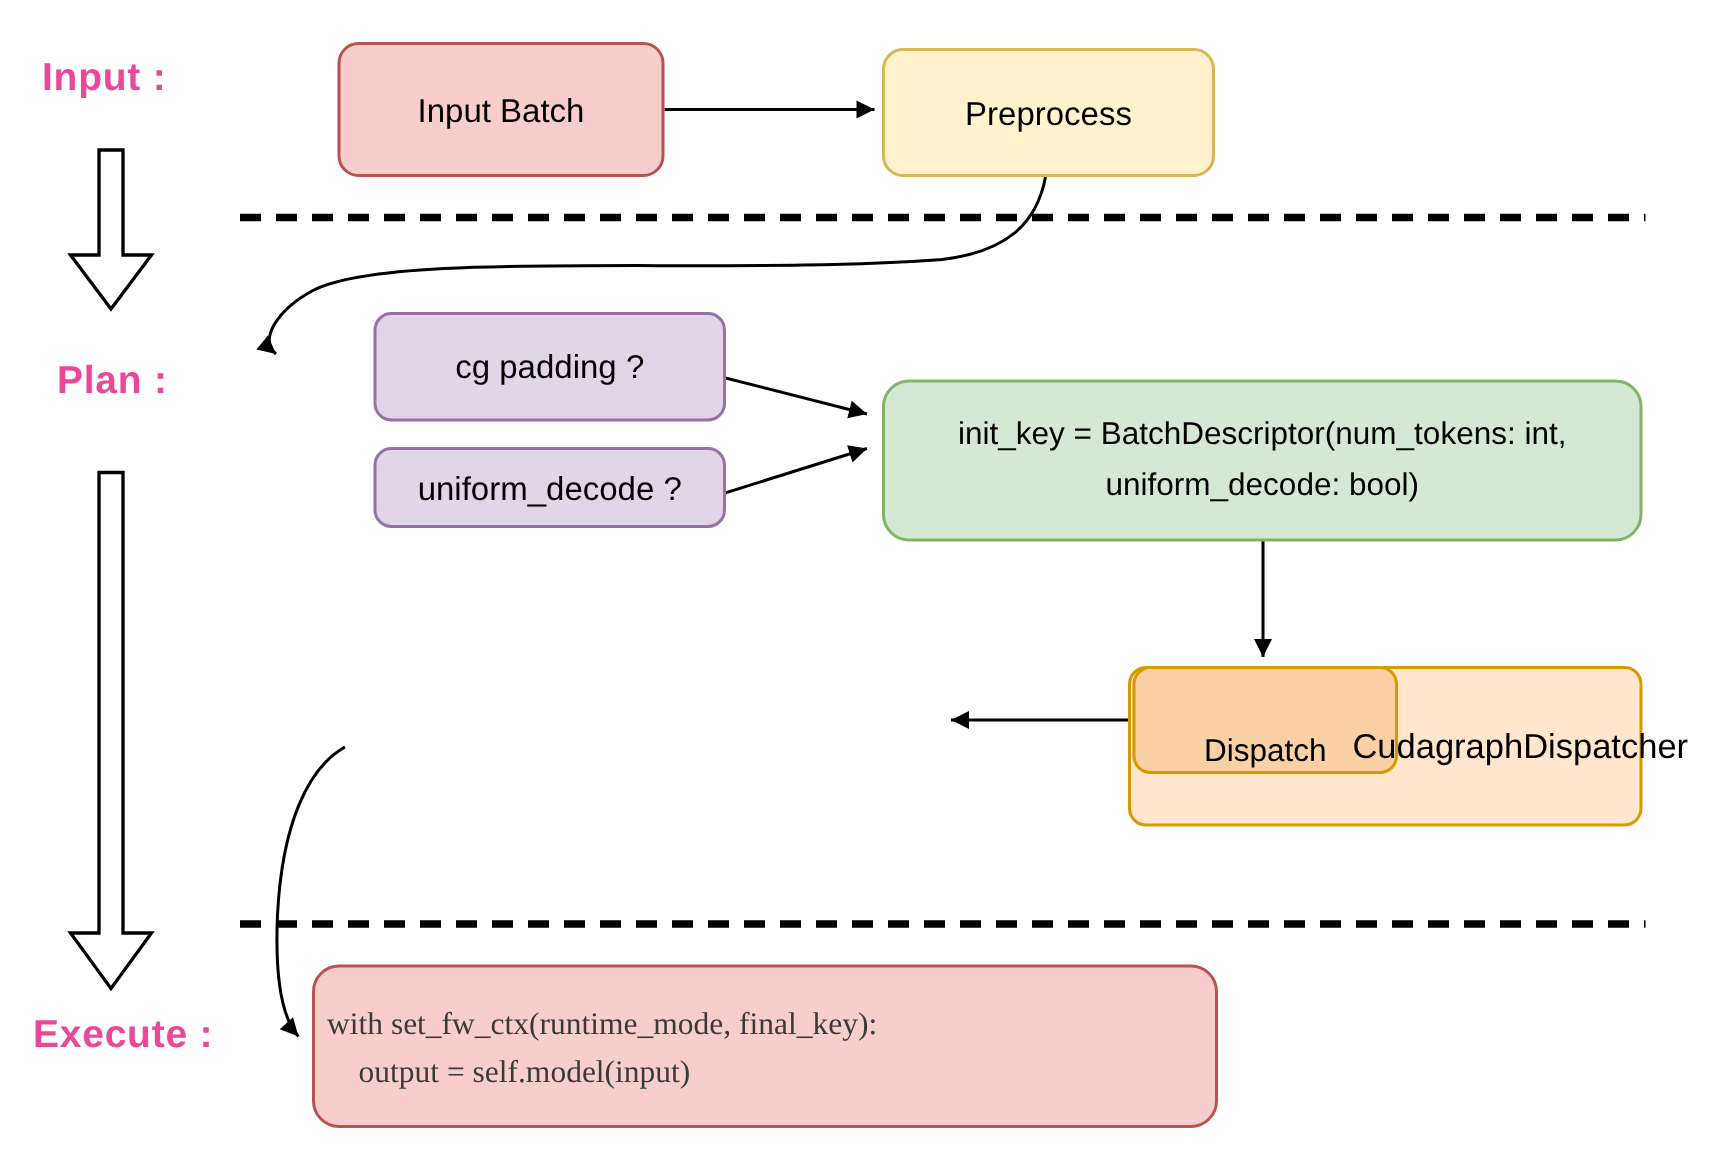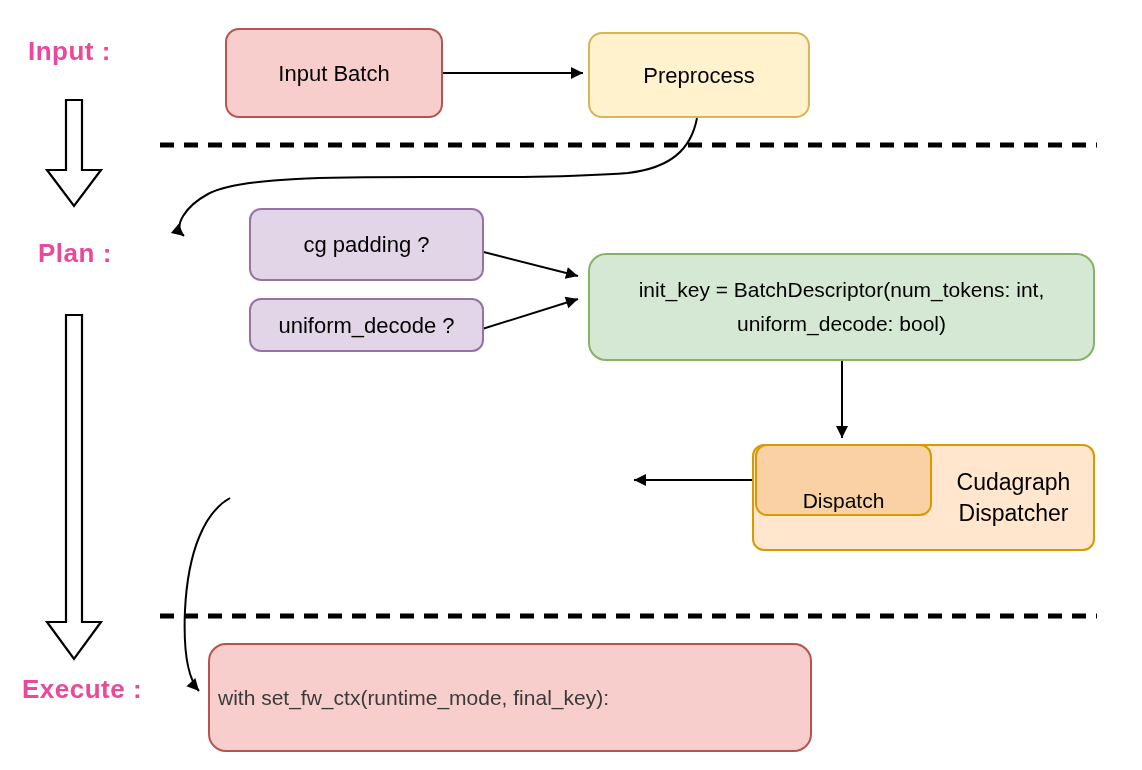--- a/index.html
+++ b/index.html
@@ -19,26 +19,26 @@
     text-align:center;color:#000;box-sizing:border-box;font-size:22px;line-height:27px;
   }
   .n-red{background:#f8cecc;border-color:#b85450;}
   .n-yellow{background:#fff2cc;border-color:#d6b656;}
   .n-purple{background:#e1d5e7;border-color:#9673a6;border-radius:12px;margin-left:24px;}
   .n-green{background:#d5e8d4;border-color:#82b366;border-radius:18px;font-size:21px;line-height:34px;margin-top:26px;}
   .n-blue{background:#dae8fc;border-color:#6c8ebf;font-size:20px;line-height:32px;}
   .n-orange{background:#ffe6cc;border-color:#d79b00;border-radius:12px;}
   .n-orange-inner{background:#f9d1a5;border-color:#d79b00;border-radius:12px;z-index:3;font-size:21px;justify-content:flex-end;}
   .cud-text{
-    position:absolute;z-index:3;display:flex;flex-direction:column;align-items:center;
+    position:absolute;z-index:3;display:flex;flex-direction:row;align-items:center;
     justify-content:center;text-align:center;font-size:23px;line-height:31px;color:#000;
   }
   .n-code{
     background:#f8cecc;border-color:#b85450;border-radius:18px;
-    align-items:flex-start;font-family:Liberation Sans, sans-serif;
+    align-items:flex-start;font-family:Liberation Serif, serif;
     font-size:21px;line-height:32px;color:#3a3a3a;padding-left:8px;text-align:left;
   }
   .n-code div{white-space:pre;}
   .edge{fill:none;stroke:#000;stroke-width:2;}
   .dashed{stroke:#000;stroke-width:5;stroke-dasharray:14 10;}
   .hollow-arrow{fill:#ffffff;stroke:#000;stroke-width:2.2;}
 </style>
 </head>
 <body>
 
@@ -98,15 +98,16 @@
   </div>
 
   <div class="cud-text" style="left:932px;top:444px;width:163px;height:107px;">
     <div>Cudagraph</div>
     <div>Dispatcher</div>
   </div>
 
 
   <div class="node n-code" style="left:208px;top:643px;width:604px;height:109px;">
     <div>with set_fw_ctx(runtime_mode, final_key):</div>
+    <div>    output = self.model(input)</div>
   </div>
 
 </div>
 
 </body></html>

